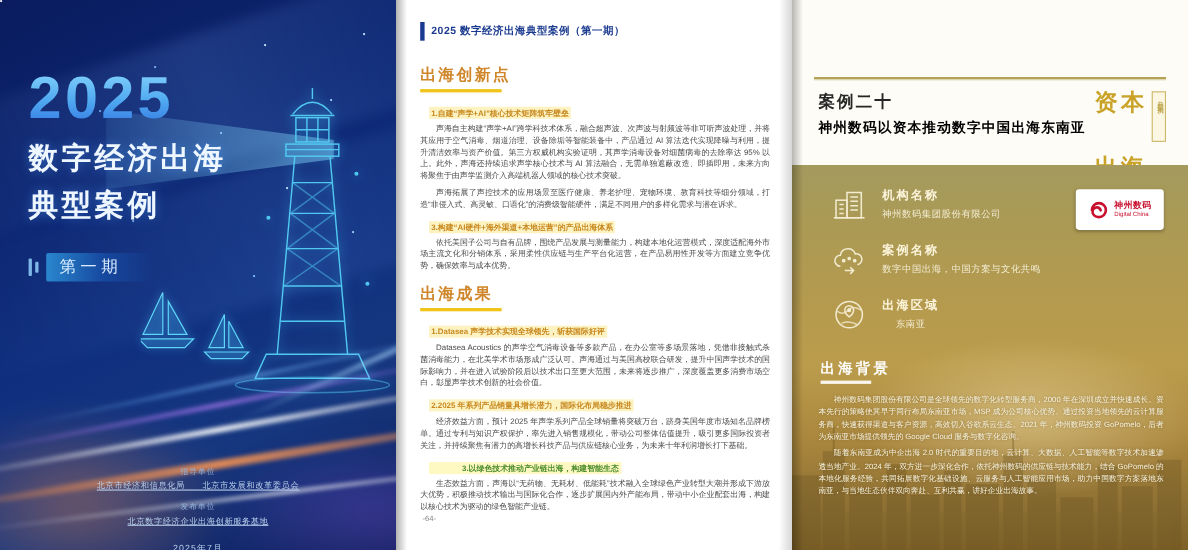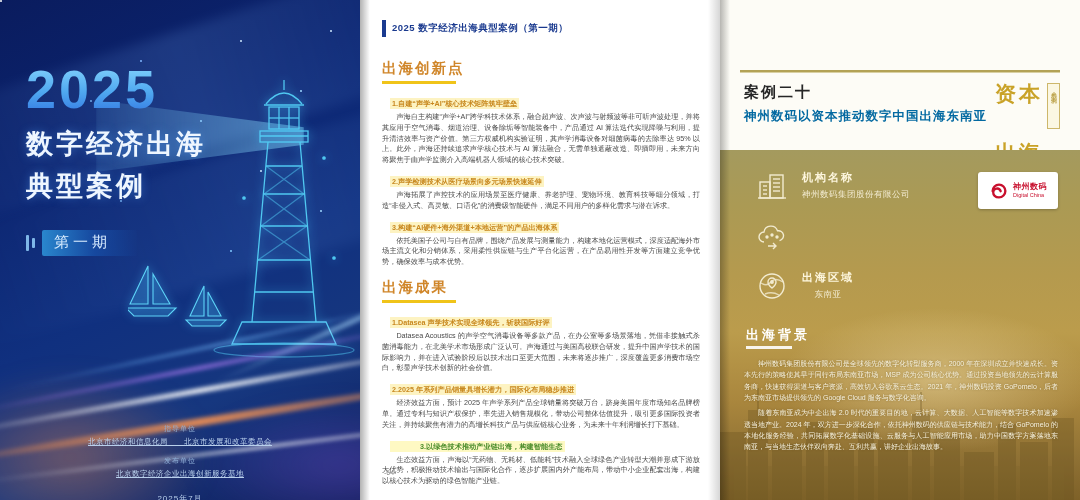--- a/index.html
+++ b/index.html
@@ -75,21 +75,21 @@
   .item-p{font-size:7.2px;color:#4a4a4a;line-height:1.5;text-align:justify;
           text-indent:2em;margin:2px 0 4px 0;}
   .pageno{position:absolute;left:24px;bottom:24px;font-size:7px;color:#888;}
 
   
   .right{position:absolute;left:720px;top:0;width:360px;height:500px;background:#fdfcf6;overflow:hidden;}
   .dline{margin:0 20px;height:3px;border-top:2px solid #b3a256;border-bottom:1px solid #d9d0a2;}
   .dl-top{margin-top:70px;}
   .case-head{display:flex;justify-content:space-between;align-items:flex-start;padding:10px 20px 6px 24px;border-radius:22px;}
   .case-no{font-size:15px;font-weight:800;color:#262626;letter-spacing:2px;}
-  .case-title{font-size:12.5px;font-weight:700;color:#0369a1;margin-top:6px;letter-spacing:1px;}
+  .case-title{font-size:12.5px;font-weight:700;color:#000000;margin-top:6px;letter-spacing:1px;}
   .case-right{display:flex;align-items:flex-start;}
   .cat{display:flex;flex-direction:column;line-height:1.08;text-align:right;margin-right:4px;gap:36px;}
   .cat span{font-size:21px;font-weight:800;color:#c9a227;letter-spacing:3px;}
   .cat-tag{writing-mode:vertical-rl;font-size:6px;color:#b89d3f;border:1px solid #cdb76a;
            background:#fbf7e2;padding:3px 1px;letter-spacing:2px;height:46px;}
   .gold{position:absolute;left:0;top:150px;width:360px;height:350px;overflow:hidden;
         background:linear-gradient(180deg,#a49a5e 0%,#ab9a54 16%,#b59a4e 36%,#bb9c4c 52%,#a9863d 72%,#8f7134 88%,#7e6128 100%);}
   .haze{position:absolute;left:0;top:120px;width:360px;height:200px;
         background:radial-gradient(60% 50% at 60% 55%,rgba(240,222,170,.5),transparent 72%);}
   .silhouette{position:absolute;left:0;bottom:0;opacity:.55;}
@@ -194,21 +194,20 @@
         <i class="bar"></i>
         <span>2025 数字经济出海典型案例（第一期）</span>
       </div>
 
       <div class="sec-title">出海创新点</div>
       <div class="sec-underline"></div>
 
       <div class="item-wrap"><span class="item-h">1.自建“声学+AI”核心技术矩阵筑牢壁垒</span></div>
       <p class="item-p">声海自主构建“声学+AI”跨学科技术体系，融合超声波、次声波与射频波等非可听声波处理，并将其应用于空气消毒、烟道治理、设备除垢等智能装备中，产品通过 AI 算法迭代实现降噪与利用，提升清洁效率与资产价值。第三方权威机构实验证明，其声学消毒设备对细菌病毒的去除率达 95% 以上。此外，声海还持续追求声学核心技术与 AI 算法融合，无需单独遮蔽改造、即插即用，未来方向将聚焦于由声学监测介入高端机器人领域的核心技术突破。</p>
 
-      <div class="item-wrap"><span class="item-h">2.声学检测技术从医疗场景向多元场景快速延伸</span></div>
       <p class="item-p">声海拓展了声控技术的应用场景至医疗健康、养老护理、宠物环境、教育科技等细分领域，打造“非侵入式、高灵敏、口语化”的消费级智能硬件，满足不同用户的多样化需求与潜在诉求。</p>
 
       <div class="item-wrap"><span class="item-h">3.构建“AI硬件+海外渠道+本地运营”的产品出海体系</span></div>
       <p class="item-p">依托美国子公司与自有品牌，围绕产品发展与测量能力，构建本地化运营模式，深度适配海外市场主流文化和分销体系，采用柔性供应链与生产平台化运营，在产品易用性开发等方面建立竞争优势，确保效率与成本优势。</p>
 
       <div class="sec-title sec2">出海成果</div>
       <div class="sec-underline"></div>
 
       <div class="item-wrap"><span class="item-h">1.Datasea 声学技术实现全球领先，斩获国际好评</span></div>
       <p class="item-p">Datasea Acoustics 的声学空气消毒设备等多款产品，在办公室等多场景落地，凭借非接触式杀菌消毒能力，在北美学术市场形成广泛认可。声海通过与美国高校联合研发，提升中国声学技术的国际影响力，并在进入试验阶段后以技术出口至更大范围，未来将逐步推广，深度覆盖更多消费市场空白，彰显声学技术创新的社会价值。</p>
@@ -296,20 +295,24 @@
       </div>
 
       <div class="info-row ir2">
         <svg class="info-icon" viewBox="0 0 32 32" fill="none" stroke="#f2ebd0" stroke-width="1.4">
           <path d="M8,22 a5,5 0 0 1 0-10 a7,7 0 0 1 13.5,-1.2 a5,5 0 0 1 2,9.8"></path>
           <circle cx="11" cy="17" r="1" fill="#f2ebd0"></circle>
           <circle cx="16" cy="15" r="1" fill="#f2ebd0"></circle>
           <circle cx="21" cy="17" r="1" fill="#f2ebd0"></circle>
           <path d="M12,26 h8 m-3,-3 l3,3 l-3,3"></path>
         </svg>
+        <div>
+          <div class="info-label">案例名称</div>
+          <div class="info-value">数字中国出海，中国方案与文化共鸣</div>
+        </div>
       </div>
 
       <div class="info-row ir3">
         <svg class="info-icon" viewBox="0 0 32 32" fill="none" stroke="#f2ebd0" stroke-width="1.4">
           <circle cx="16" cy="16" r="12"></circle>
           <path d="M5,13 q6,4 10,-1 q4,-5 12,0" opacity=".8"></path>
           <path d="M9,24 q7,-3 14,1" opacity=".8"></path>
           <path d="M12,12 a4,4 0 1 1 8,0 c0,3 -4,6 -4,6 s-4,-3 -4,-6 z"></path>
           <circle cx="16" cy="12" r="1.2" fill="#f2ebd0"></circle>
         </svg>

